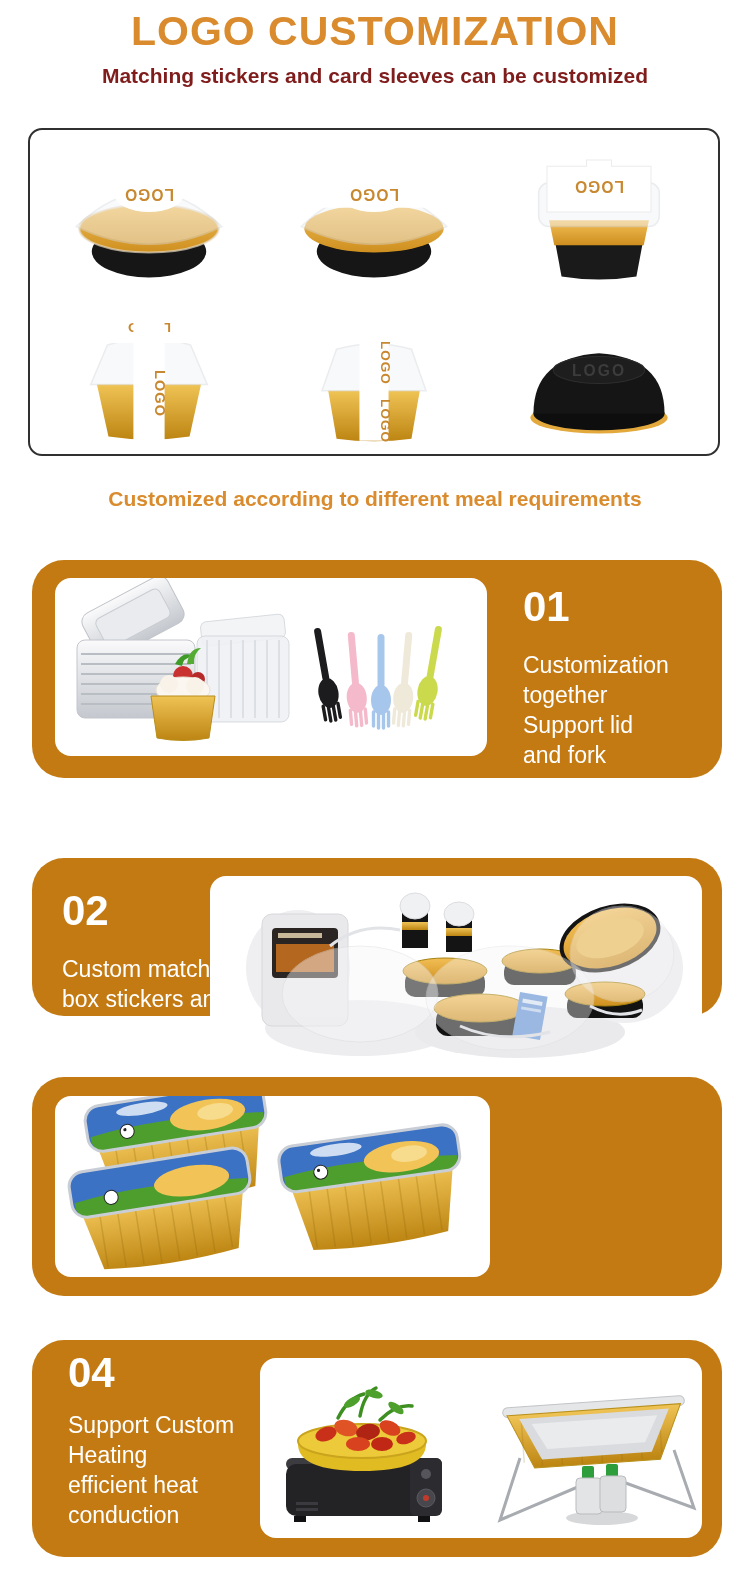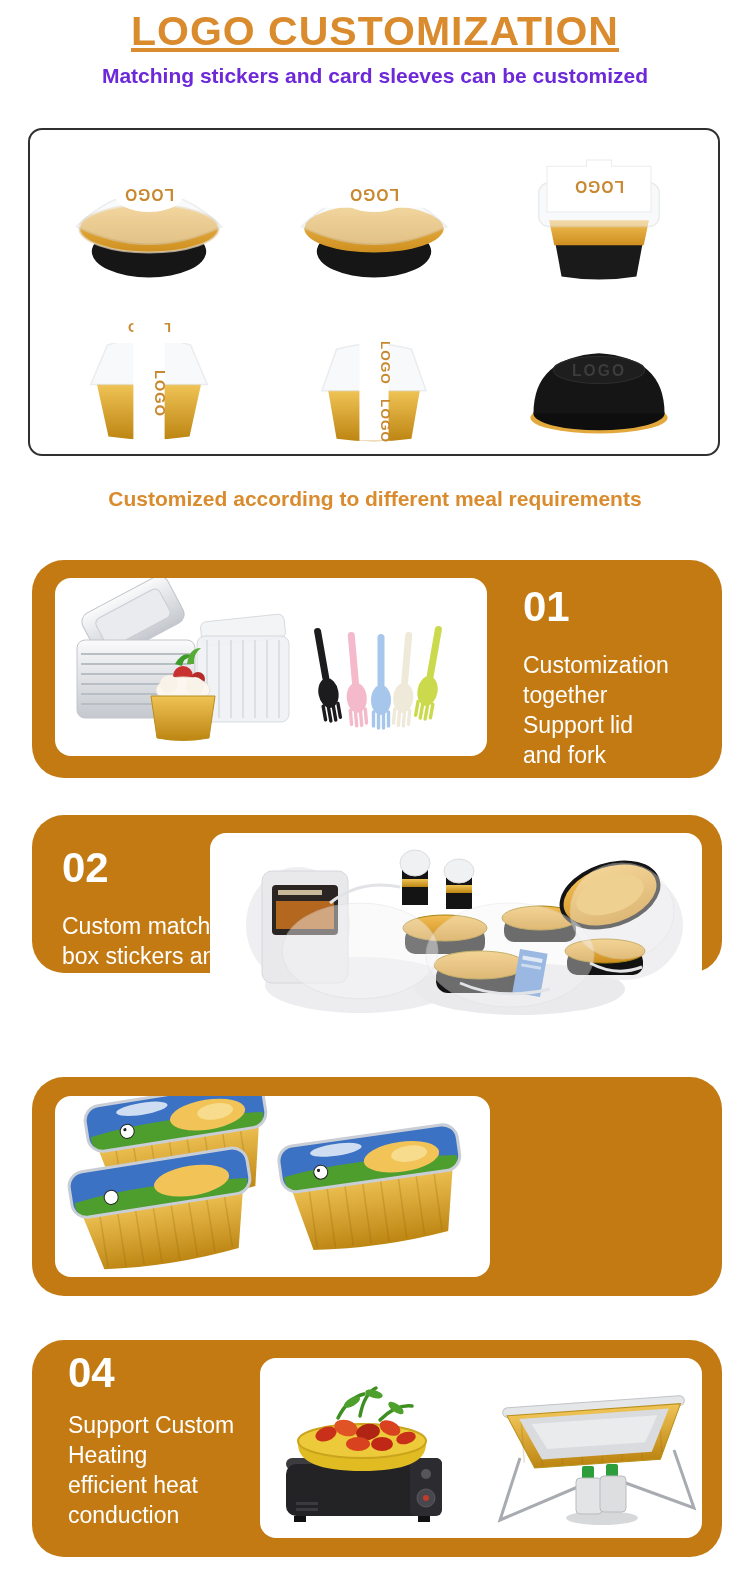--- a/index.html
+++ b/index.html
@@ -1,31 +1,31 @@
 <!DOCTYPE html>
 <html><head>
 <meta charset="utf-8">
 <style>
   html,body{margin:0;padding:0;background:#ffffff;}
   .page{position:relative;width:750px;height:1572px;background:#ffffff;overflow:hidden;
         font-family:"Liberation Sans", sans-serif;}
   .h1{position:absolute;top:8px;left:0;width:750px;text-align:center;
-      font-size:41px;font-weight:bold;color:#D98B2D;letter-spacing:1px;text-decoration:underline;}
+      font-size:41px;font-weight:bold;color:#D98B2D;letter-spacing:1px;}
   .h2{position:absolute;top:64px;left:0;width:750px;text-align:center;
-      font-size:21px;font-weight:bold;color:#6d28d9;}
+      font-size:21px;font-weight:bold;color:#7f1d1d;}
   .h3{position:absolute;top:487px;left:0;width:750px;text-align:center;
       font-size:21px;font-weight:bold;color:#D98B2D;}
   .box{position:absolute;left:28px;top:128px;width:692px;height:328px;
        border:2px solid #303030;border-radius:14px;box-sizing:border-box;
        display:grid;grid-template-columns:repeat(3,1fr);grid-template-rows:1fr 1fr;
        align-items:center;justify-items:center;padding:6px;background:#fff;}
   .box svg{width:208px;height:148px;display:block;}
   .feat{position:absolute;left:32px;width:690px;background:#C37A13;border-radius:32px;}
   #s1{top:560px;height:218px;}
-  #s2{top:815px;height:158px;}
+  #s2{top:858px;height:158px;}
   #s3{top:1077px;height:219px;}
   #s4{top:1340px;height:217px;}
   .panel{position:absolute;background:#ffffff;border-radius:16px;overflow:hidden;}
   #p1{left:23px;top:18px;width:432px;height:178px;}
   #p2{left:178px;top:18px;width:492px;height:187px;}
   #p3{left:23px;top:19px;width:435px;height:181px;}
   #p4{left:228px;top:18px;width:442px;height:180px;}
   .panel svg{width:100%;height:100%;display:block;}
   .info{position:absolute;color:#ffffff;}
   #i1{left:491px;top:26px;}

